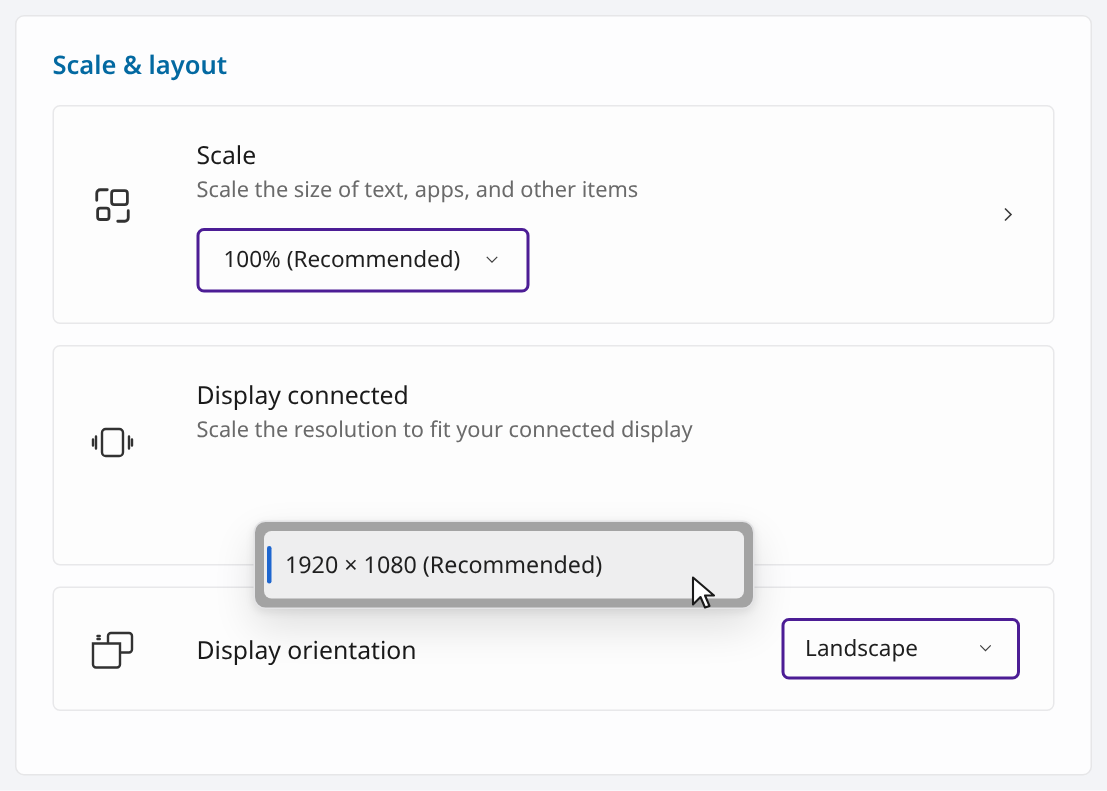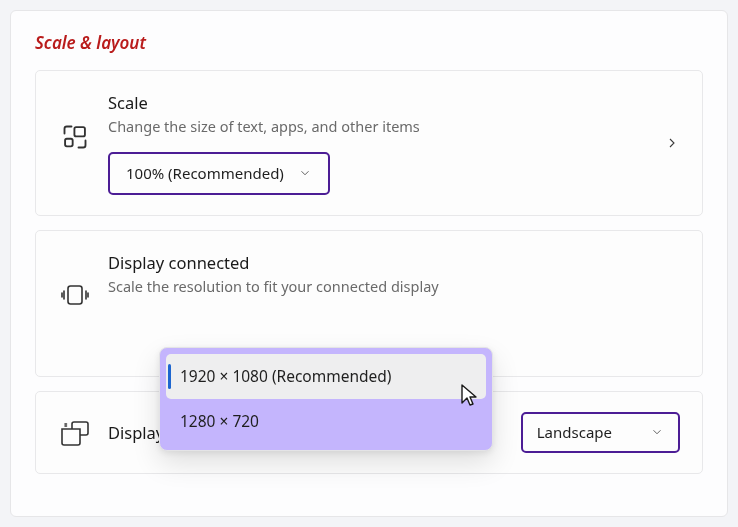--- a/index.html
+++ b/index.html
@@ -17,33 +17,32 @@
       border: 1px solid #e6e6e8;
       border-radius: 6px;
       width: 100%;
       height: 100%;
       padding: 20px 24px 0 24px;
       position: relative;
     }
     .section-title {
       font-size: 17px;
       font-weight: 600;
-      color: #b91c1c;
+      color: #0369a1;
       margin-bottom: 16px;
-      font-style: italic;
     }
     .card {
       border: 1px solid #e8e8ea;
       border-radius: 5px;
       background: #fdfdfd;
       padding: 20px 22px 20px 22px;
       margin-bottom: 14px;
       display: flex;
       align-items: flex-start;
-      gap: 16px;
+      gap: 39px;
       position: relative;
     }
     .card .icon-col {
       flex: 0 0 34px;
       display: flex;
       align-items: center;
       justify-content: center;
       margin-top: 32px;
     }
     .card .icon-col svg {
@@ -94,24 +93,24 @@
       align-items: center;
     }
     .card3 .icon-col { margin-top: 0; }
     .card3 .setting-title { margin: 0; }
     .card3 .right-combo {
       margin-left: auto;
     }
     
     .flyout {
       position: absolute;
-      left: 148px;
+      left: 158px;
       top: 336px;
       width: 334px;
-      background: #c4b5fd;
+      background: #a3a3a3;
       border: 1px solid #e4e4e6;
       border-radius: 8px;
       box-shadow: 0 12px 28px rgba(0,0,0,0.12), 0 2px 6px rgba(0,0,0,0.08);
       padding: 6px;
     }
     .flyout .item {
       padding: 11px 14px 12px 14px;
       border-radius: 5px;
       font-size: 15.5px;
       color: #1f1f1f;
@@ -145,21 +144,21 @@
     <div class="icon-col">
       <svg width="28" height="28" viewBox="0 0 24 24" fill="none" stroke-width="1.6">
         <path d="M3 9 V5 a2 2 0 0 1 2 -2 h4" stroke-linecap="round"></path>
         <path d="M21 15 v4 a2 2 0 0 1 -2 2 h-4" stroke-linecap="round"></path>
         <rect x="11.5" y="3.5" width="9" height="8" rx="1.5"></rect>
         <rect x="3.5" y="13.5" width="6.5" height="6.5" rx="1.5"></rect>
       </svg>
     </div>
     <div class="content-col">
       <div class="setting-title">Scale</div>
-      <div class="setting-desc">Change the size of text, apps, and other items</div>
+      <div class="setting-desc">Scale the size of text, apps, and other items</div>
       <div class="combo">
         <span>100% (Recommended)</span>
         <svg class="chevron-down" viewBox="0 0 24 24">
             <path d="M6 9l6 6 6-6"></path>
           </svg>
       </div>
     </div>
     <svg class="chevron-right" viewBox="0 0 24 24">
         <path d="M9 6l6 6-6 6"></path>
       </svg>
@@ -196,21 +195,18 @@
           <path d="M6 9l6 6 6-6"></path>
         </svg>
     </div>
   </div>
 
   <div class="flyout">
     <div class="item selected">
       <span class="accent-bar"></span>
       <span>1920 × 1080 (Recommended)</span>
     </div>
-    <div class="item">
-      <span>1280 × 720</span>
-    </div>
   </div>
 
   <svg class="cursor-img" width="20" height="26" viewBox="0 0 20 26">
     <path d="M2 2 L2 20 L7 15 L10 22 L13 21 L10 14 L16 14 Z" fill="white" stroke="#1a1a1a" stroke-width="1.4" stroke-linejoin="round"></path>
   </svg>
 </div>
 
 </body></html>

